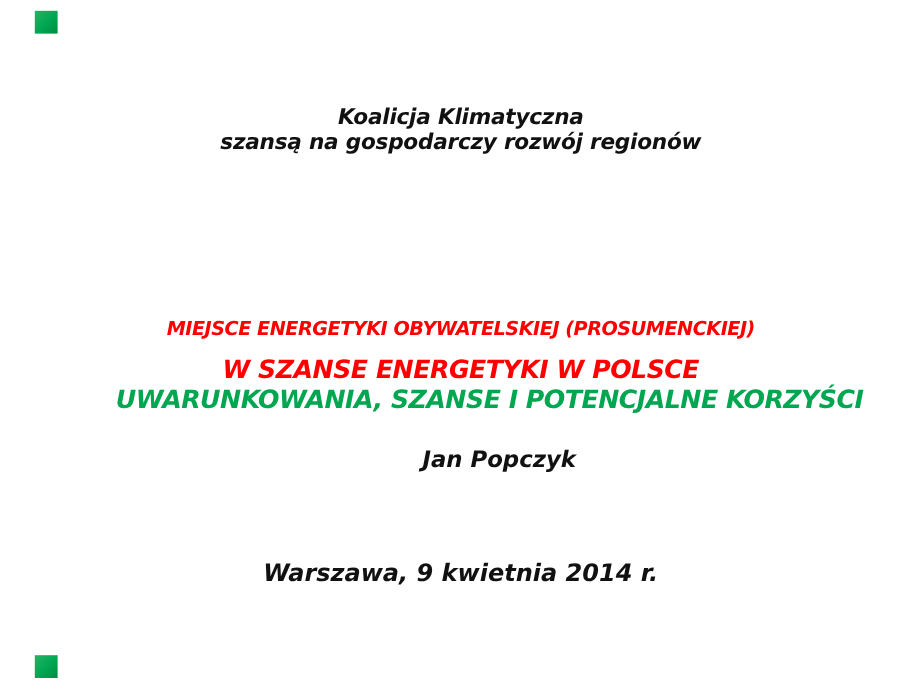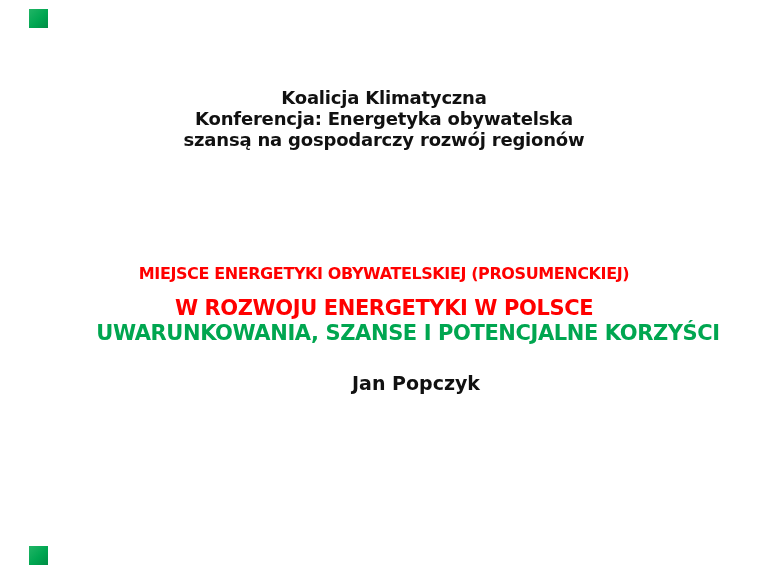--- a/index.html
+++ b/index.html
@@ -7,20 +7,21 @@
     padding: 0;
     background: #ffffff;
   }
   .slide {
     position: relative;
     width: 768px;
     height: 576px;
     background: #ffffff;
     overflow: hidden;
     font-family: "DejaVu Sans", "Liberation Sans", sans-serif;
+    font-style: italic;
   }
   .decor-square {
     position: absolute;
     left: 29px;
     width: 19px;
     height: 19px;
     background: linear-gradient(135deg, #21b566 0%, #00a651 55%, #008c44 100%);
   }
   .decor-square.top { top: 9px; }
   .decor-square.bottom { top: 546px; }
@@ -77,26 +78,26 @@
 </head>
 <body>
 
 <div class="slide">
 
   <div class="decor-square top"></div>
   <div class="decor-square bottom"></div>
 
   <div class="textline header-block">
     <div>Koalicja Klimatyczna</div>
-    <div>Konferencja: Energetyka obywatelska</div>
     <div>szansą na gospodarczy rozwój regionów</div>
   </div>
 
   <div class="textline title-red-1">MIEJSCE ENERGETYKI OBYWATELSKIEJ (PROSUMENCKIEJ)</div>
 
-  <div class="textline title-red-2">W ROZWOJU ENERGETYKI W POLSCE</div>
+  <div class="textline title-red-2">W SZANSE ENERGETYKI W POLSCE</div>
 
   <div class="textline title-green">UWARUNKOWANIA, SZANSE I POTENCJALNE KORZYŚCI</div>
 
   <div class="textline author">Jan Popczyk</div>
 
+  <div class="textline dateline">Warszawa, 9 kwietnia 2014 r.</div>
 
 </div>
 
 </body></html>

